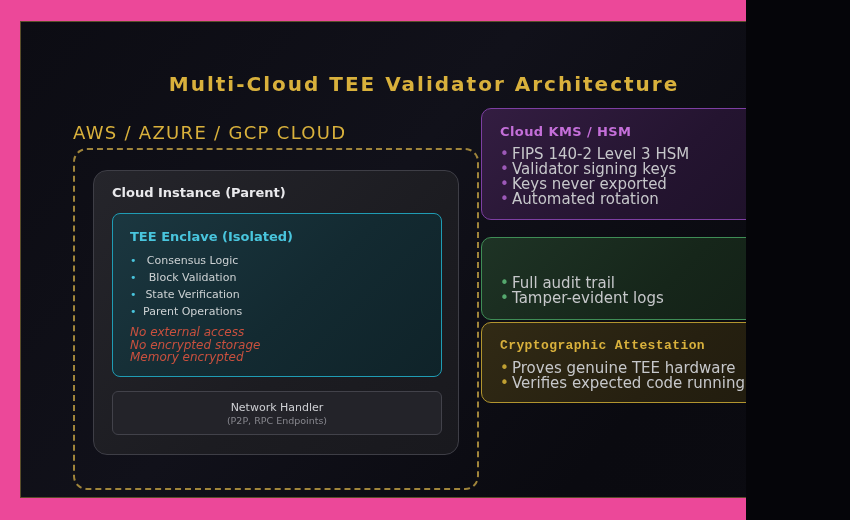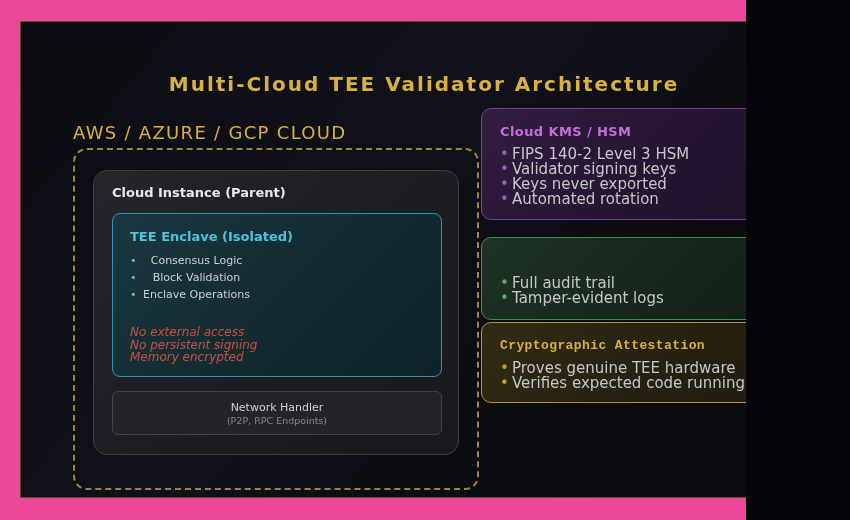--- a/index.html
+++ b/index.html
@@ -198,25 +198,26 @@
     <div class="dashed-box"></div>
 
     <div class="parent-box">
       <div class="parent-title">Cloud Instance (Parent)</div>
 
       <div class="tee-box">
         <div class="tee-title">TEE Enclave (Isolated)</div>
         <ul class="tee-list">
           <li>Consensus Logic</li>
           <li>Block Validation</li>
-          <li>Enclave Operations</li>
+          <li>State Verification</li>
+          <li>Parent Operations</li>
         </ul>
         <div class="tee-restrictions">
           <div>No external access</div>
-          <div>No persistent signing</div>
+          <div>No encrypted storage</div>
           <div>Memory encrypted</div>
         </div>
       </div>
 
       <div class="network-box">
         <div class="net-title">Network Handler</div>
         <div class="net-sub">(P2P, RPC Endpoints)</div>
       </div>
     </div>
 

